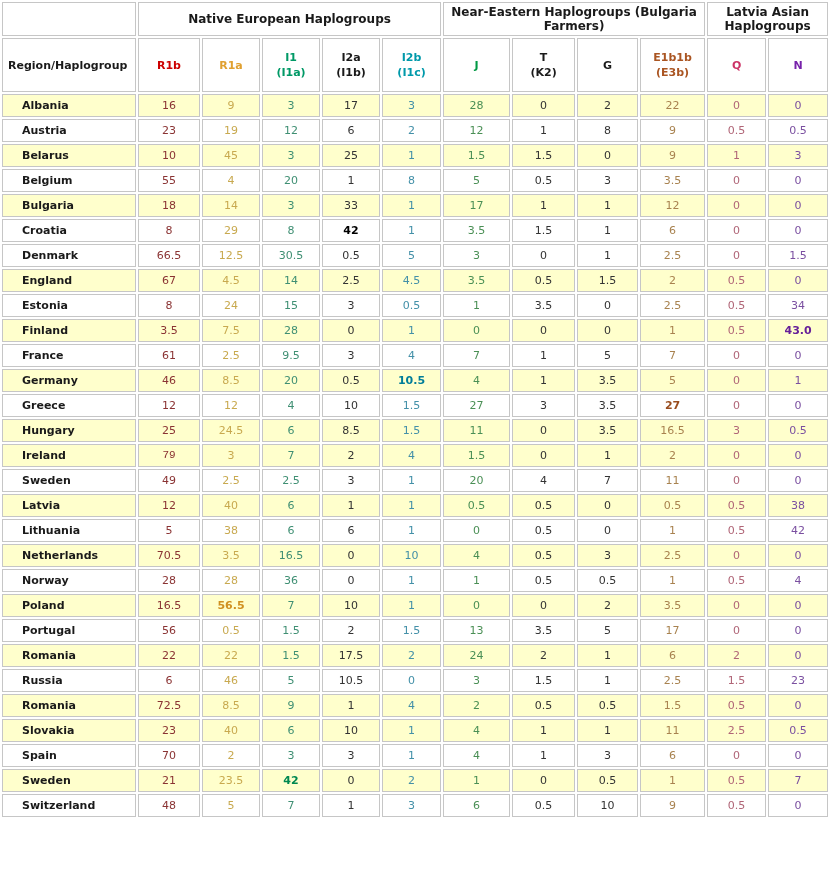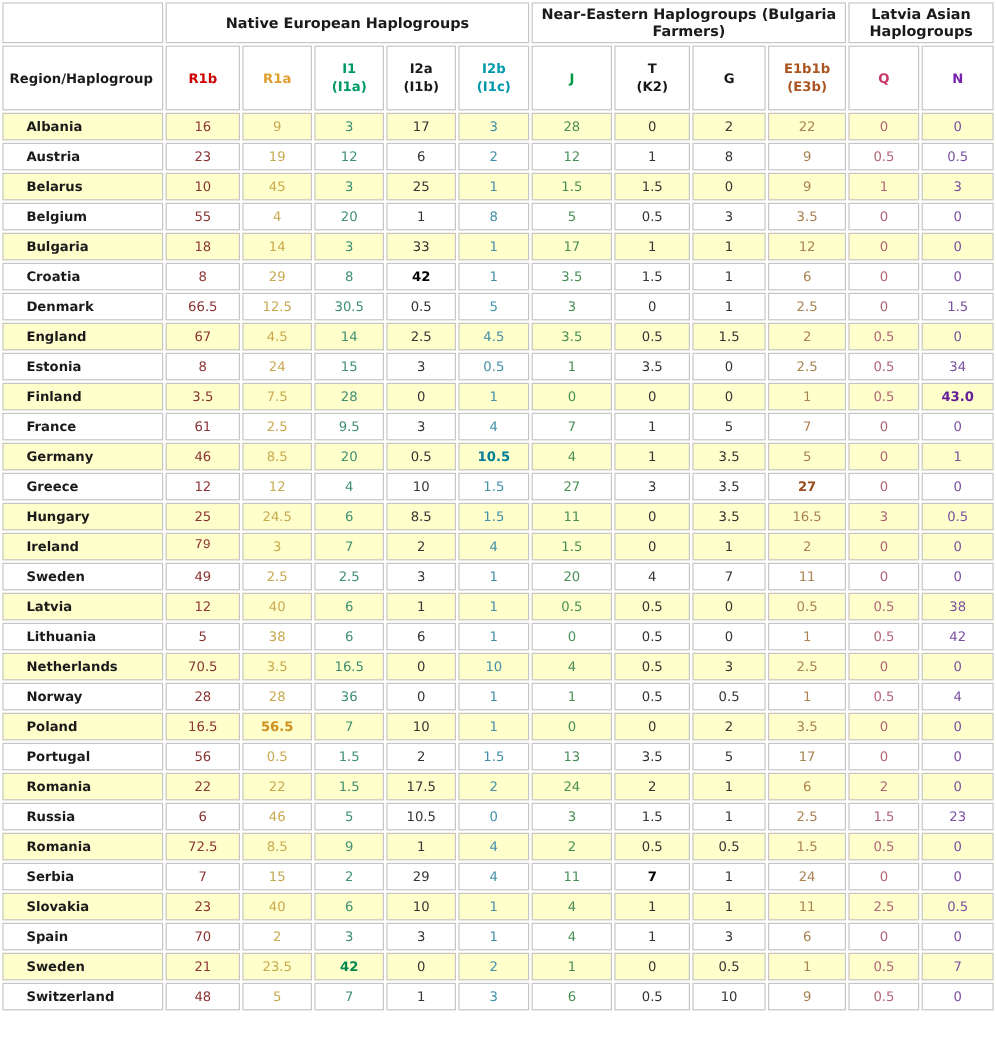--- a/index.html
+++ b/index.html
@@ -487,34 +487,20 @@
         <td style="color: rgb(63, 143, 115);">9</td>
         <td style="color: rgb(51, 51, 51);">1</td>
         <td style="color: rgb(67, 144, 168);">4</td>
         <td style="color: rgb(74, 143, 85);">2</td>
         <td style="color: rgb(51, 51, 51);">0.5</td>
         <td style="color: rgb(51, 51, 51);">0.5</td>
         <td style="color: rgb(168, 130, 79);">1.5</td>
         <td style="color: rgb(176, 101, 119);">0.5</td>
         <td style="color: rgb(122, 79, 160);">0</td>
       </tr>
-      <tr class="plain">
-        <td class="region-td">Serbia</td>
-        <td style="color: rgb(138, 51, 51);">7</td>
-        <td style="color: rgb(200, 169, 79);">15</td>
-        <td style="color: rgb(63, 143, 115);">2</td>
-        <td style="color: rgb(51, 51, 51);">29</td>
-        <td style="color: rgb(67, 144, 168);">4</td>
-        <td style="color: rgb(74, 143, 85);">11</td>
-        <td class="bold-max" style="color: rgb(0, 0, 0);">7</td>
-        <td style="color: rgb(51, 51, 51);">1</td>
-        <td style="color: rgb(168, 130, 79);">24</td>
-        <td style="color: rgb(176, 101, 119);">0</td>
-        <td style="color: rgb(122, 79, 160);">0</td>
-      </tr>
       <tr class="stripe">
         <td class="region-td">Slovakia</td>
         <td style="color: rgb(138, 51, 51);">23</td>
         <td style="color: rgb(200, 169, 79);">40</td>
         <td style="color: rgb(63, 143, 115);">6</td>
         <td style="color: rgb(51, 51, 51);">10</td>
         <td style="color: rgb(67, 144, 168);">1</td>
         <td style="color: rgb(74, 143, 85);">4</td>
         <td style="color: rgb(51, 51, 51);">1</td>
         <td style="color: rgb(51, 51, 51);">1</td>

